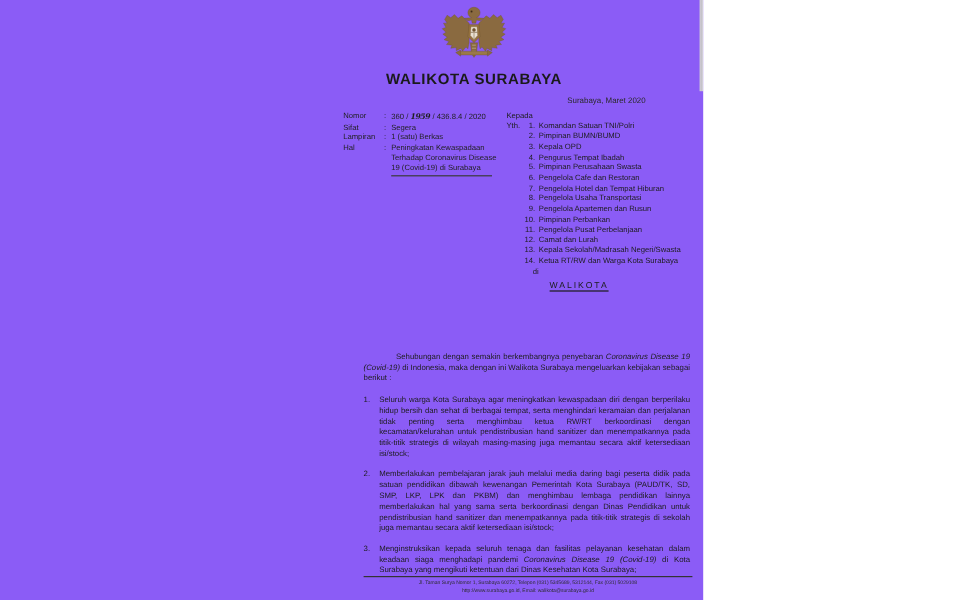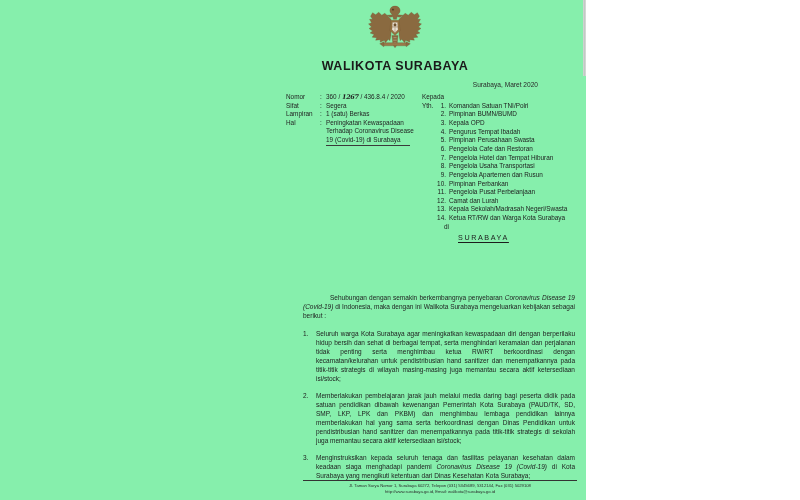--- a/index.html
+++ b/index.html
@@ -15,21 +15,21 @@
     font-family: "Liberation Sans", sans-serif;
     color: #1c1c1c;
     -webkit-font-smoothing: antialiased;
   }
 
   
   #page {
     position: absolute;
     left: 0; top: 0;
     width: 800px; height: 500px;
-    background: #86efac;
+    background: #8b5cf6;
   }
   #scan-edge {
     position: absolute;
     left: 583px; top: 0;
     width: 3px; height: 76px;
     background: linear-gradient(to right, #d9d9d9, #c4c4c4 45%, #dedede);
     opacity: .95;
   }
   #scan-tint-right {
     position: absolute;
@@ -255,21 +255,21 @@
   </div>
 
   <div id="meta-row">
 
     <div id="meta-block">
       <div class="meta-line">
         <span class="meta-label">Nomor</span>
         <span class="meta-colon">:</span>
         <span class="meta-value">
           <span>360 /</span>
-          <span class="hw">1267</span>
+          <span class="hw">1959</span>
           <span>/ 436.8.4 / 2020</span>
         </span>
       </div>
       <div class="meta-line">
         <span class="meta-label">Sifat</span>
         <span class="meta-colon">:</span>
         <span class="meta-value">Segera</span>
       </div>
       <div class="meta-line">
         <span class="meta-label">Lampiran</span>
@@ -345,21 +345,21 @@
               <span class="rnum">13.</span>
               <span class="rtext">Kepala Sekolah/Madrasah Negeri/Swasta</span>
             </li>
           <li>
               <span class="rnum">14.</span>
               <span class="rtext">Ketua RT/RW dan Warga Kota Surabaya</span>
             </li>
         </ul>
       </div>
       <div id="tail-di">di</div>
-      <div id="tail-city">SURABAYA</div>
+      <div id="tail-city">WALIKOTA</div>
     </div>
 
   </div>
 
 
   <div id="body">
     <p id="opening">
       <span>Sehubungan dengan semakin berkembangnya penyebaran </span><span class="it">Coronavirus Disease 19 (Covid-19)</span><span> di Indonesia, maka dengan ini Walikota Surabaya mengeluarkan kebijakan sebagai berikut :</span>
     </p>
 

